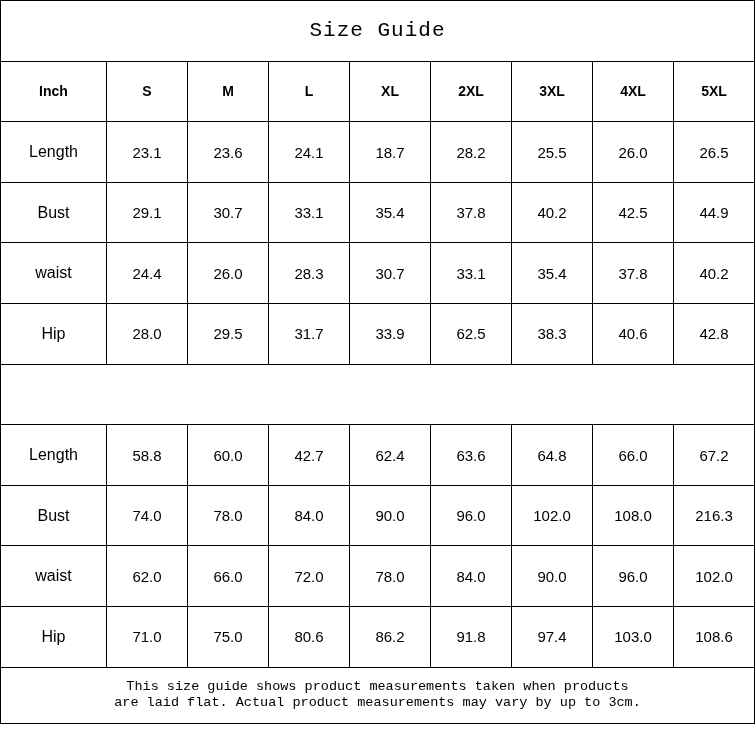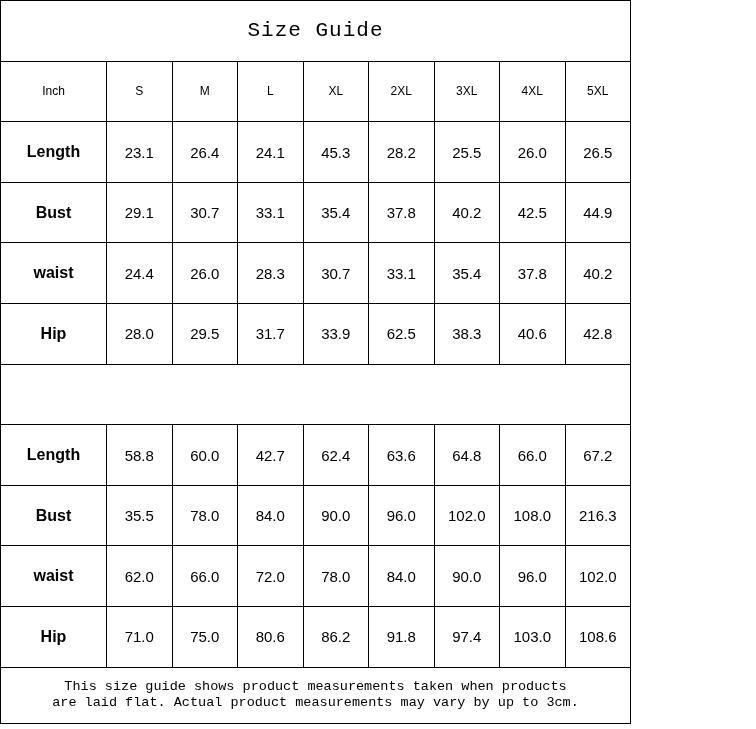--- a/index.html
+++ b/index.html
@@ -11,44 +11,44 @@
   }
   .page {
     width: 756px;
     height: 729px;
     background: #ffffff;
     overflow: hidden;
   }
   table.size-guide {
     border-collapse: collapse;
     table-layout: fixed;
-    width: 631px;
+    width: 755px;
     height: 724px;
   }
   table.size-guide td {
     border: 1.5px solid #000000;
     text-align: center;
     vertical-align: middle;
     padding: 0;
     overflow: hidden;
   }
   tr.row { height: 56px; }
   tr.footer-row { height: 52px; }
   td.title-cell {
     font-family: "Liberation Mono", monospace;
     font-size: 21px;
     font-weight: 400;
     letter-spacing: 1px;
   }
   td.head-cell {
+    font-weight: bold;
+    font-size: 14px;
+  }
+  td.label-cell {
     font-weight: normal;
-    font-size: 12px;
-  }
-  td.label-cell {
-    font-weight: bold;
     font-size: 16px;
   }
   td.val-cell {
     font-weight: 400;
     font-size: 15px;
   }
   td.gap-cell {
     background: #ffffff;
   }
   td.footer-cell {
@@ -89,23 +89,23 @@
       <td class="head-cell">XL</td>
       <td class="head-cell">2XL</td>
       <td class="head-cell">3XL</td>
       <td class="head-cell">4XL</td>
       <td class="head-cell">5XL</td>
     </tr>
 
     <tr class="row">
       <td class="label-cell">Length</td>
       <td class="val-cell">23.1</td>
-      <td class="val-cell">26.4</td>
+      <td class="val-cell">23.6</td>
       <td class="val-cell">24.1</td>
-      <td class="val-cell">45.3</td>
+      <td class="val-cell">18.7</td>
       <td class="val-cell">28.2</td>
       <td class="val-cell">25.5</td>
       <td class="val-cell">26.0</td>
       <td class="val-cell">26.5</td>
     </tr>
 
     <tr class="row">
       <td class="label-cell">Bust</td>
       <td class="val-cell">29.1</td>
       <td class="val-cell">30.7</td>
@@ -153,21 +153,21 @@
       <td class="val-cell">42.7</td>
       <td class="val-cell">62.4</td>
       <td class="val-cell">63.6</td>
       <td class="val-cell">64.8</td>
       <td class="val-cell">66.0</td>
       <td class="val-cell">67.2</td>
     </tr>
 
     <tr class="row">
       <td class="label-cell">Bust</td>
-      <td class="val-cell">35.5</td>
+      <td class="val-cell">74.0</td>
       <td class="val-cell">78.0</td>
       <td class="val-cell">84.0</td>
       <td class="val-cell">90.0</td>
       <td class="val-cell">96.0</td>
       <td class="val-cell">102.0</td>
       <td class="val-cell">108.0</td>
       <td class="val-cell">216.3</td>
     </tr>
 
     <tr class="row">

